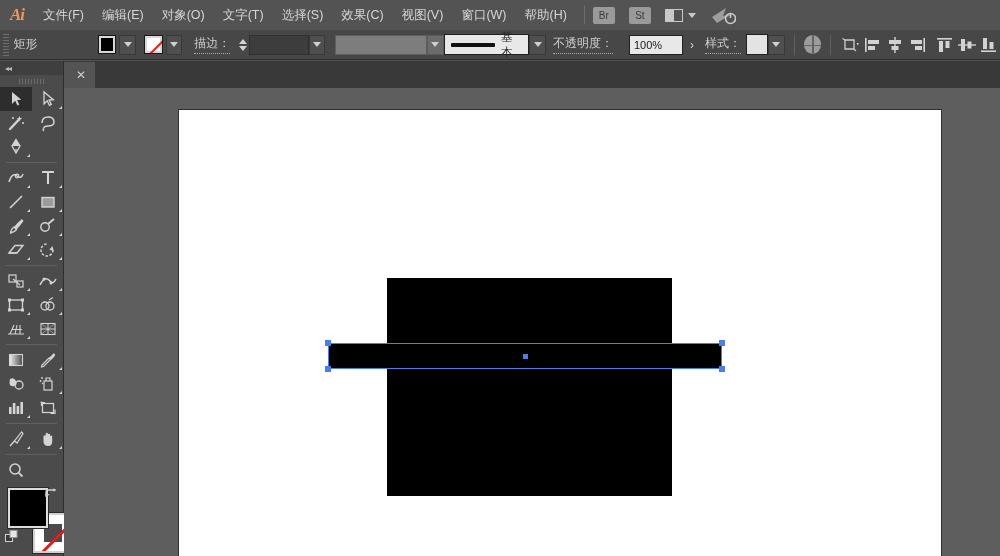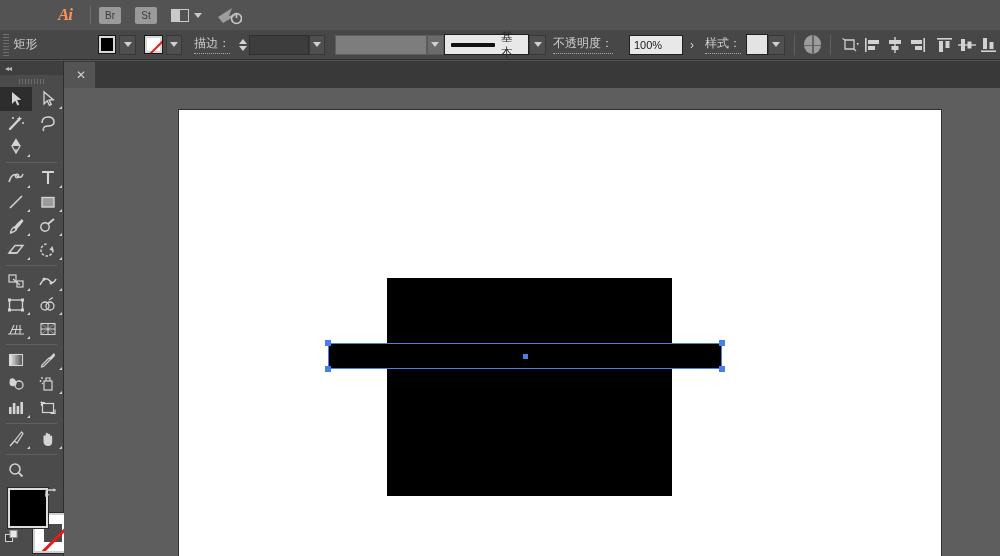--- a/index.html
+++ b/index.html
@@ -7,21 +7,21 @@
     width: 1000px; height: 556px;
     background: #535353;
     font-family: "Liberation Sans", "DejaVu Sans", sans-serif;
     overflow: hidden;
   }
   .app { position: relative; width: 1000px; height: 556px; }
 
   
   .menubar {
     position: absolute; left: 0; top: 0; width: 1000px; height: 30px;
-    background: #535353; display: flex; align-items: center; padding-left: 48px;
+    background: #535353; display: flex; align-items: center;
   }
   .ai-logo {
     width: 34px; height: 30px; display: flex; align-items: center;
     justify-content: center; color: #f5955a; font-size: 17px;
     font-weight: bold; font-style: italic; letter-spacing: -1px;
     font-family: "Liberation Serif", serif;
   }
   .menu-item {
     padding: 0 9px; height: 30px; line-height: 30px;
     color: #d6d6d6; font-size: 12.5px; white-space: nowrap; cursor: default;
@@ -173,20 +173,31 @@
   }
   .center-pt { position: absolute; width: 5px; height: 5px; background: #4a7fe8; }
 </style>
 </head>
 <body>
 
 <div class="app">
 
   <div class="menubar">
     <div class="ai-logo">Ai</div>
+    <div id="menu-items-host" style="display:flex;align-items:center;">
+        <div class="menu-item">文件(F)</div>
+        <div class="menu-item">编辑(E)</div>
+        <div class="menu-item">对象(O)</div>
+        <div class="menu-item">文字(T)</div>
+        <div class="menu-item">选择(S)</div>
+        <div class="menu-item">效果(C)</div>
+        <div class="menu-item">视图(V)</div>
+        <div class="menu-item">窗口(W)</div>
+        <div class="menu-item">帮助(H)</div>
+      </div>
     <div class="mb-sep"></div>
     <div class="mb-btn">Br</div>
     <div class="mb-btn">St</div>
     <div class="mb-arrange">
       <span class="arr-ico">
           <i></i>
           <i class="e"></i>
         </span>
       <span class="chev"></span>
     </div>

